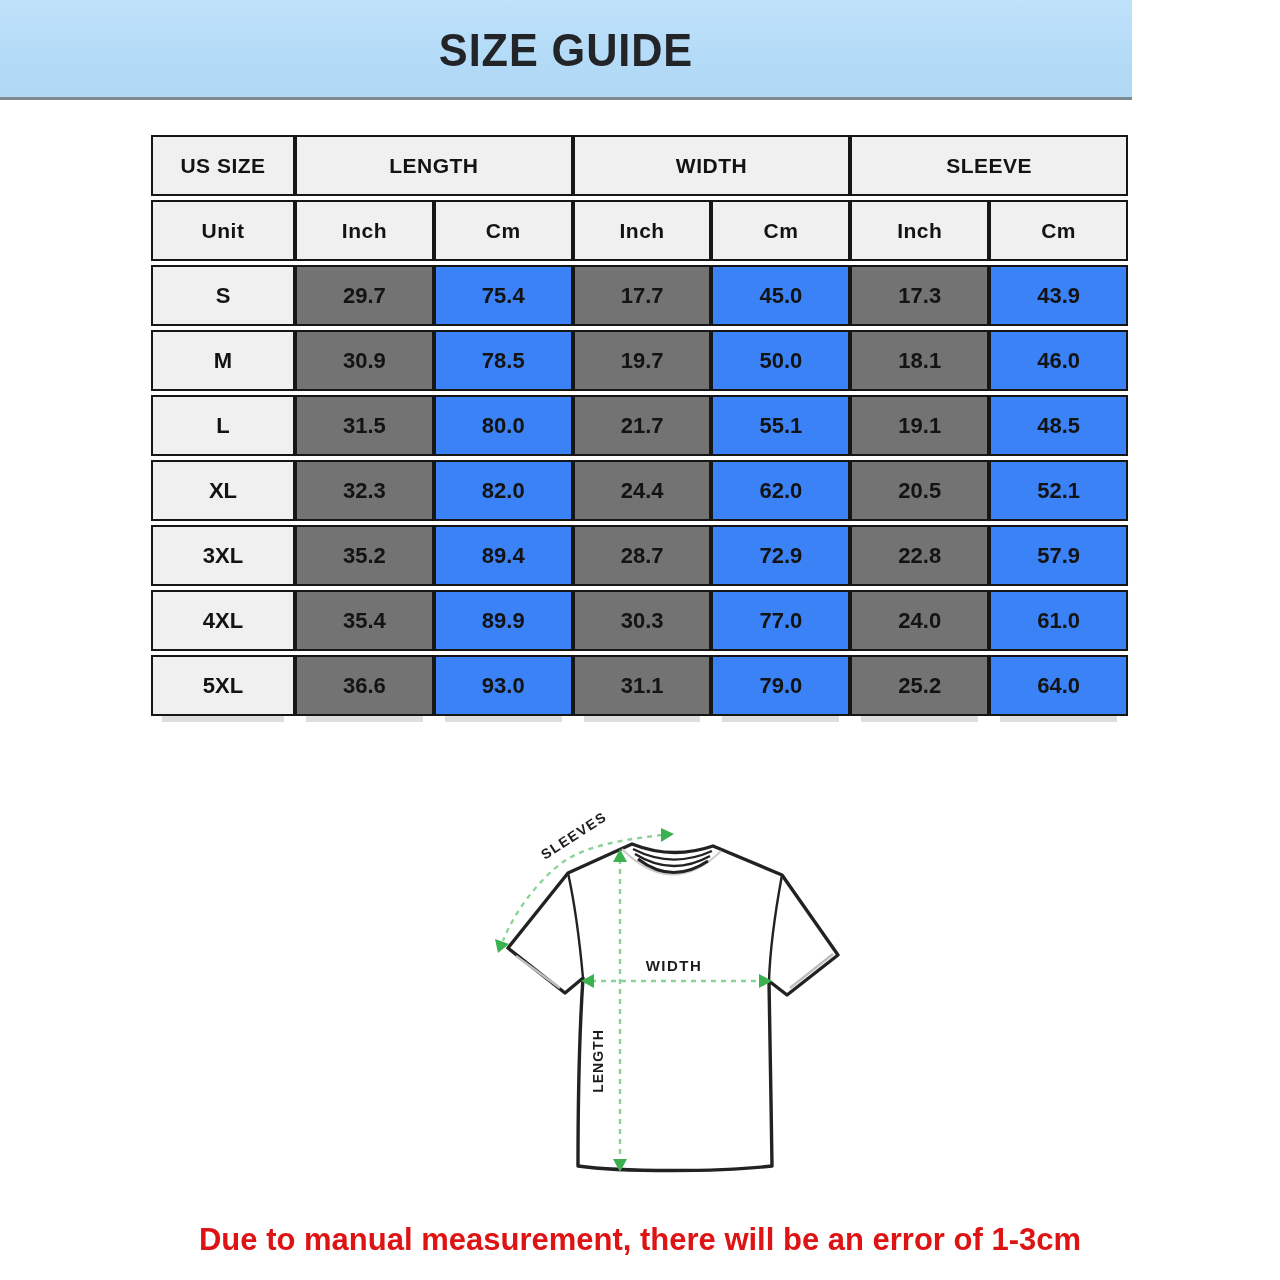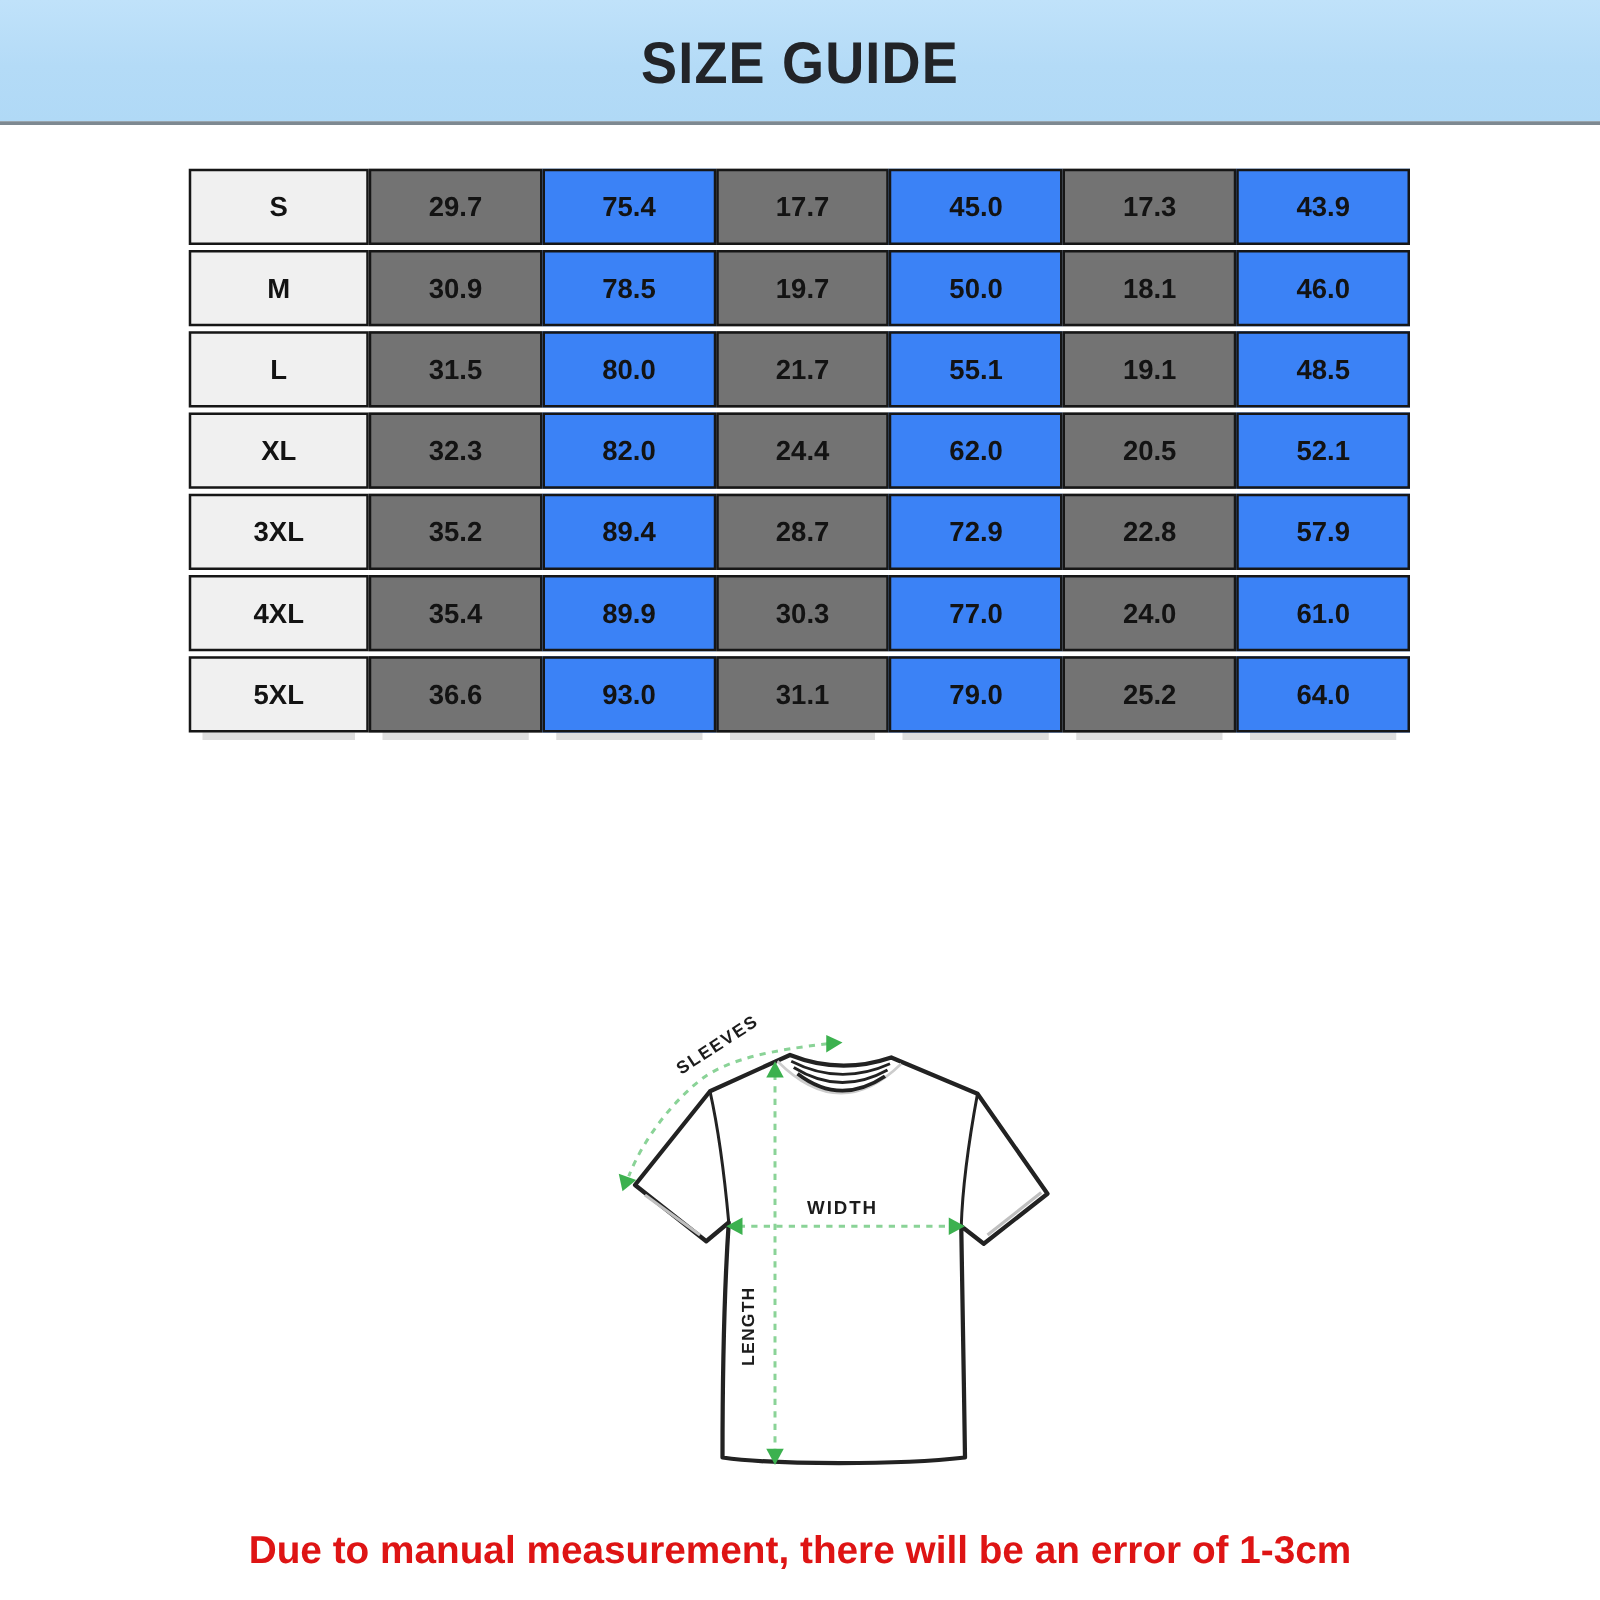--- a/index.html
+++ b/index.html
@@ -4,21 +4,21 @@
 <style>
   html,body{margin:0;padding:0;}
   body{
     width:1280px;height:1280px;position:relative;overflow:hidden;
     background:#ffffff;
     font-family:"Liberation Sans","DejaVu Sans",sans-serif;
   }
 
   
   .banner{
-    position:absolute;left:0;top:0;width:1280px;height:97px;
+    position:absolute;left:0;top:0;width:1132px;height:97px;
     background:linear-gradient(180deg,#c0e2fa 0%,#b4dbf7 55%,#b0d9f6 100%);
     border-bottom:3px solid #7e8991;
   }
   .banner h1{
     margin:0;height:97px;line-height:99px;text-align:center;
     font-size:47px;font-weight:bold;color:#222428;
     letter-spacing:1px;transform:scaleX(0.92);
   }
 
   
@@ -61,20 +61,35 @@
   <colgroup>
     <col class="first">
       <col>
       <col>
       <col>
       <col>
       <col>
       <col>
   </colgroup>
   <thead>
+    <tr>
+      <th>US SIZE</th>
+      <th colspan="2">LENGTH</th>
+      <th colspan="2">WIDTH</th>
+      <th colspan="2">SLEEVE</th>
+    </tr>
+    <tr>
+      <th>Unit</th>
+      <th>Inch</th>
+      <th>Cm</th>
+      <th>Inch</th>
+      <th>Cm</th>
+      <th>Inch</th>
+      <th>Cm</th>
+    </tr>
   </thead>
   <tbody id="size-rows">
       <tr>
         <td class="size-cell">S</td>
         <td class="col-inch">29.7</td>
         <td class="col-cm">75.4</td>
         <td class="col-inch">17.7</td>
         <td class="col-cm">45.0</td>
         <td class="col-inch">17.3</td>
         <td class="col-cm">43.9</td>

